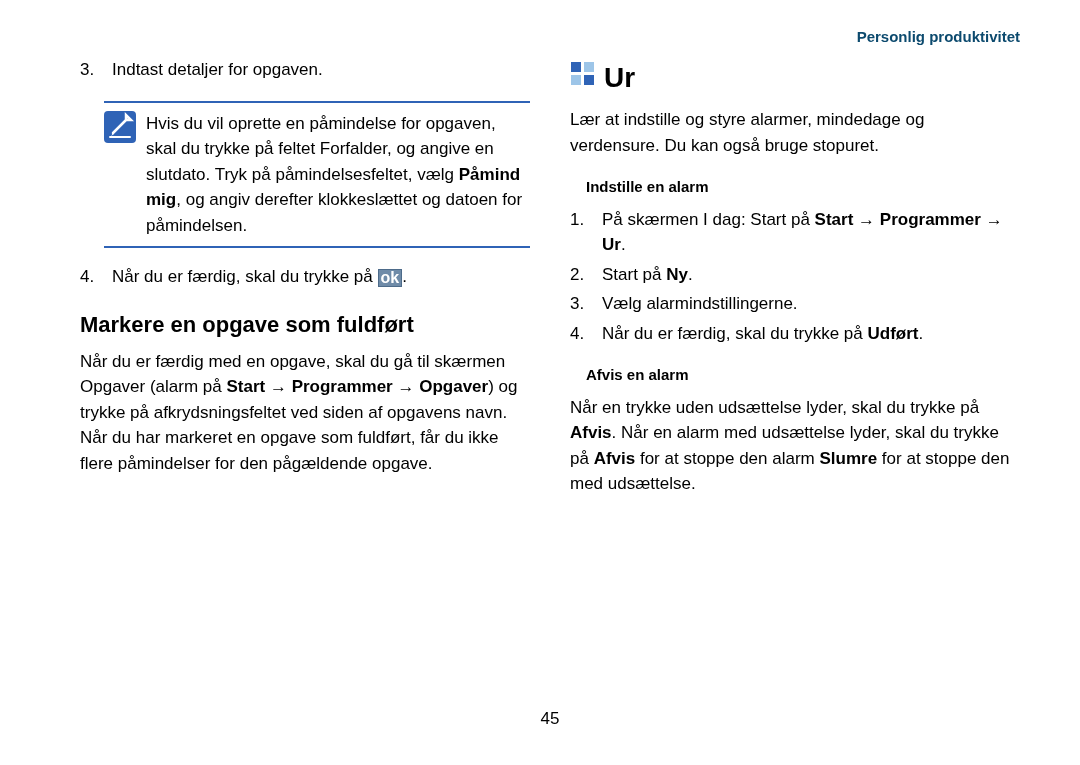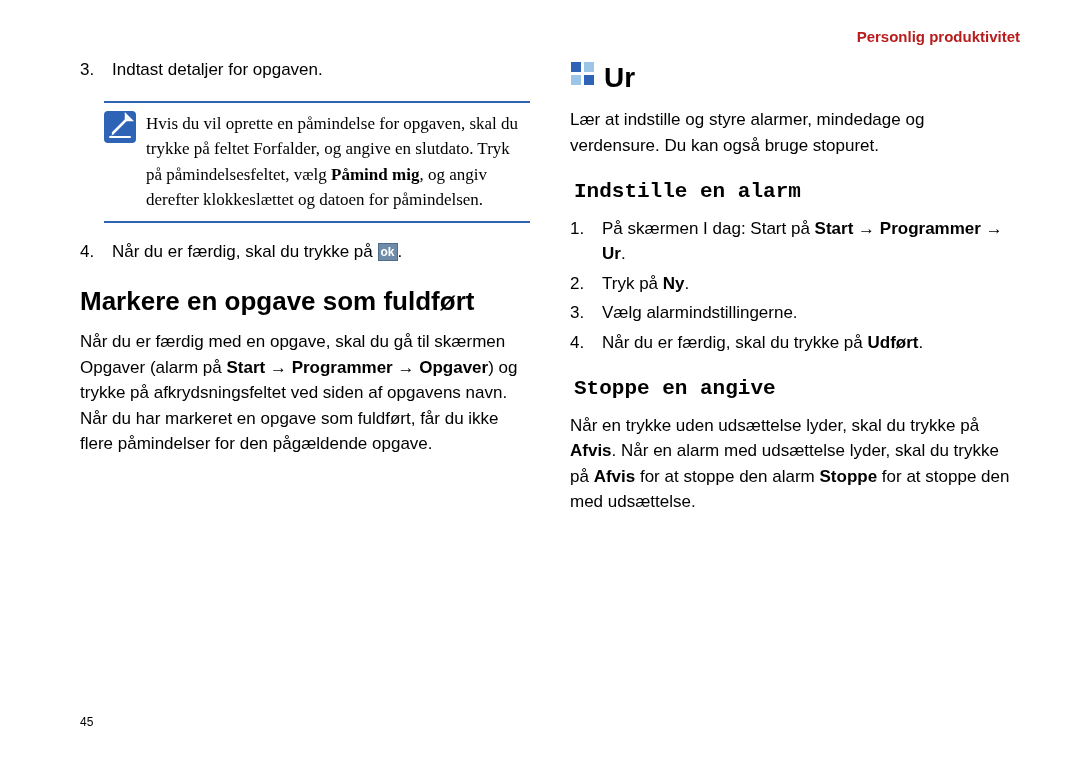--- a/index.html
+++ b/index.html
@@ -14,21 +14,21 @@
   .page {
     box-sizing: border-box;
     width: 1080px;
     height: 765px;
     padding: 28px 60px 36px 80px;
     display: flex;
     flex-direction: column;
   }
   .header {
     text-align: right;
-    color: #b91c1c;
+    color: #0c4a6e;
     font-weight: bold;
     font-size: 15px;
     margin-bottom: 12px;
   }
   .cols {
     flex: 1;
     display: flex;
     gap: 40px;
   }
   .col {
@@ -61,61 +61,60 @@
     padding: 8px 0;
     display: flex;
     gap: 10px;
   }
   .note-icon {
     width: 32px;
     height: 32px;
     flex: 0 0 32px;
   }
   .note-icon svg { width: 32px; height: 32px; }
-  .note-text { flex: 1; font-family: Liberation Serif, serif; }
+  .note-text { flex: 1; }
   h2.section-title {
-    font-size: 26px;
+    font-size: 22px;
     font-weight: bold;
     margin: 14px 0 8px 0;
   }
   p.body { margin: 0 9px 10px 0; }
   .arrow { font-family: inherit; }
   .ok-box {
     display: inline-block;
     background: #6F8BA8;
     color: #fff;
     font-weight: bold;
-    font-size: 12px;
+    font-size: 16px;
     line-height: 14px;
     padding: 1px 2px;
     border: 1px solid #4d6b8a;
     vertical-align: middle;
   }
   .section-icon {
     display: inline-block;
     vertical-align: -2px;
     margin-right: 8px;
   }
   .section-icon svg { width: 26px; height: 26px; }
   h1.chapter-title {
     font-size: 28px;
     font-weight: bold;
     margin: 0 0 8px 0;
     display: flex;
     align-items: center;
   }
   h2.subhead {
-    font-size: 21px;
-    font-weight: bold;
-    margin: 18px 0 8px 4px;
-    font-family: Liberation Mono, monospace;
+    font-size: 15px;
+    font-weight: bold;
+    margin: 18px 0 8px 16px;
   }
   .page-num {
-    text-align: left;
-    font-size: 12px;
+    text-align: center;
+    font-size: 17px;
   }
 </style>
 </head>
 <body>
 
 <div class="page">
   <div class="header">Personlig produktivitet</div>
 
   <div class="cols">
 
@@ -175,36 +174,36 @@
       <ol class="numbered">
         <li>
           <span class="num">1.</span>
           <span class="txt">
             <span>På skærmen I dag: Start på </span><b>Start</b><span class="arrow"> → </span><b>Programmer</b><span class="arrow"> → </span><b>Ur</b><span>.</span>
           </span>
         </li>
         <li>
           <span class="num">2.</span>
           <span class="txt">
-            <span>Tryk på </span><b>Ny</b><span>.</span>
+            <span>Start på </span><b>Ny</b><span>.</span>
           </span>
         </li>
         <li>
           <span class="num">3.</span>
           <span class="txt">Vælg alarmindstillingerne.</span>
         </li>
         <li>
           <span class="num">4.</span>
           <span class="txt">
             <span>Når du er færdig, skal du trykke på </span><b>Udført</b><span>.</span>
           </span>
         </li>
       </ol>
 
-      <h2 class="subhead">Stoppe en angive</h2>
+      <h2 class="subhead">Afvis en alarm</h2>
       <p class="body">
-        <span>Når en trykke uden udsættelse lyder, skal du trykke på </span><b>Afvis</b><span>. Når en alarm med udsættelse lyder, skal du trykke på </span><b>Afvis</b><span> for at stoppe den alarm </span><b>Stoppe</b><span> for at stoppe den med udsættelse.</span>
+        <span>Når en trykke uden udsættelse lyder, skal du trykke på </span><b>Afvis</b><span>. Når en alarm med udsættelse lyder, skal du trykke på </span><b>Afvis</b><span> for at stoppe den alarm </span><b>Slumre</b><span> for at stoppe den med udsættelse.</span>
       </p>
     </div>
   </div>
 
   <div class="page-num">45</div>
 </div>
 
 </body></html>

